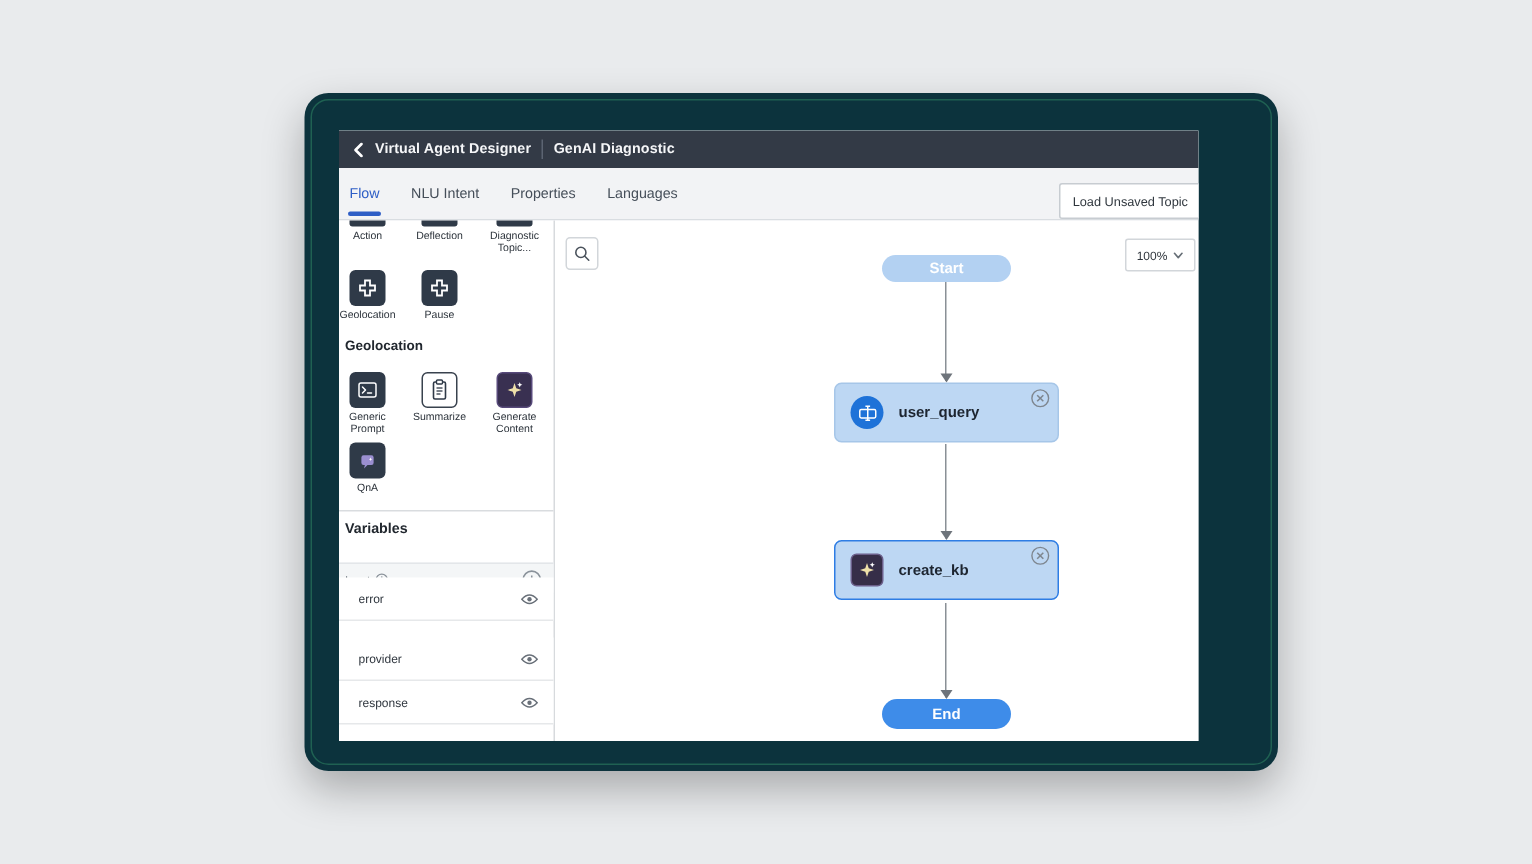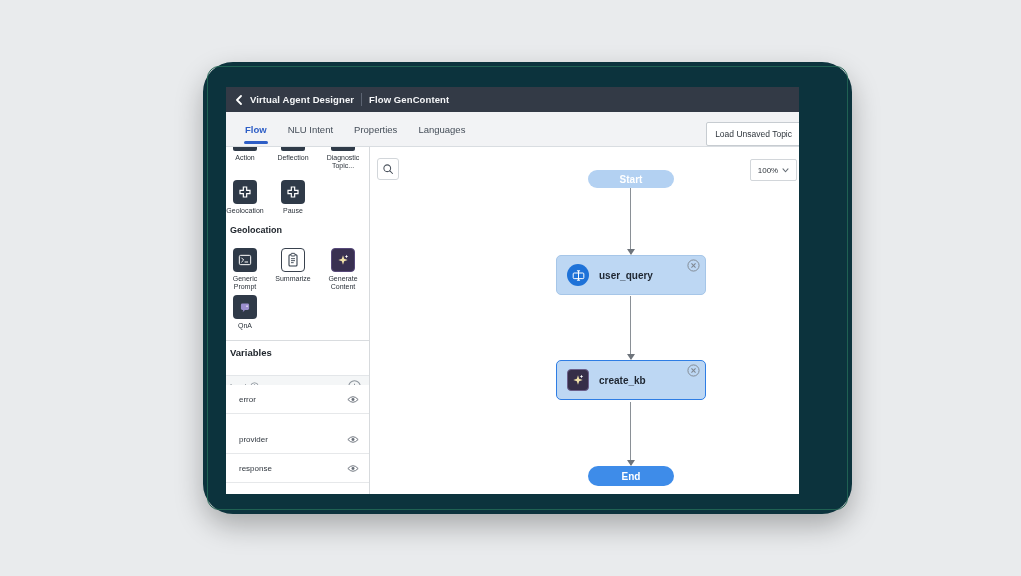--- a/index.html
+++ b/index.html
@@ -6,21 +6,21 @@
   html,body { width:1021px; height:576px; }
   body {
     background:#e9ebed;
     font-family:"Liberation Sans", sans-serif;
     position:relative; overflow:hidden;
   }
 
   
   .frame {
     position:absolute; left:203px; top:62px; width:649px; height:452px;
-    background:#0c333d; border-radius:30px;
+    background:#0c333d; border-radius:16px;
     box-shadow:0 12px 28px rgba(0,0,0,.28);
   }
   .frame::before {
     content:""; position:absolute; inset:4px;
     border:1.5px solid #1f6152; border-radius:12px; pointer-events:none;
   }
   .screen {
     position:absolute; left:23px; top:25px; width:573px; height:407px;
     background:#fff; overflow:hidden;
   }
@@ -33,21 +33,21 @@
   .app-header .title { color:#f5f6f8; font-size:9.5px; font-weight:bold; letter-spacing:.1px; }
   .hdr-divider { width:1px; height:13px; background:#5c6472; }
   .back-chevron { display:flex; align-items:center; cursor:pointer; }
 
   
   .tab-bar {
     height:35px; background:#f2f3f5; border-bottom:1px solid #d9dde1;
     display:flex; align-items:center; padding-left:7px; gap:21px; position:relative;
   }
   .tab { font-size:9.5px; color:#454e59; position:relative; cursor:pointer; white-space:nowrap; }
-  .tab.active { color:#2e5ec6; font-weight:bold;margin-left:12px; }
+  .tab.active { color:#2e5ec6; font-weight:normal; }
   .tab.active::after {
     content:""; position:absolute; left:-1px; right:-1px; bottom:-9px;
     height:3px; background:#2e5ec6; border-radius:2px;
   }
   .load-btn {
     position:absolute; right:-2px; top:35px; height:24px; z-index:5;
     background:#fff; border:1px solid #c7ccd1; border-radius:2px;
     font-size:8.5px; color:#2f363d; padding:0 8px; display:flex; align-items:center;
     cursor:pointer; white-space:nowrap;
   }
@@ -141,21 +141,21 @@
   <div class="screen">
 
     <div class="app-header">
       <span class="back-chevron">
         <svg width="8" height="10" viewBox="0 0 8 10">
             <polyline points="6,1 2,5 6,9" fill="none" stroke="#fff" stroke-width="1.8" stroke-linecap="round" stroke-linejoin="round"></polyline>
           </svg>
       </span>
       <span class="title">Virtual Agent Designer</span>
       <span class="hdr-divider"></span>
-      <span class="title">Flow GenContent</span>
+      <span class="title">GenAI Diagnostic</span>
     </div>
 
     <div class="tab-bar">
       <span class="tab active">Flow</span>
       <span class="tab">NLU Intent</span>
       <span class="tab">Properties</span>
       <span class="tab">Languages</span>
     </div>
     <button class="load-btn">Load Unsaved Topic</button>
 

